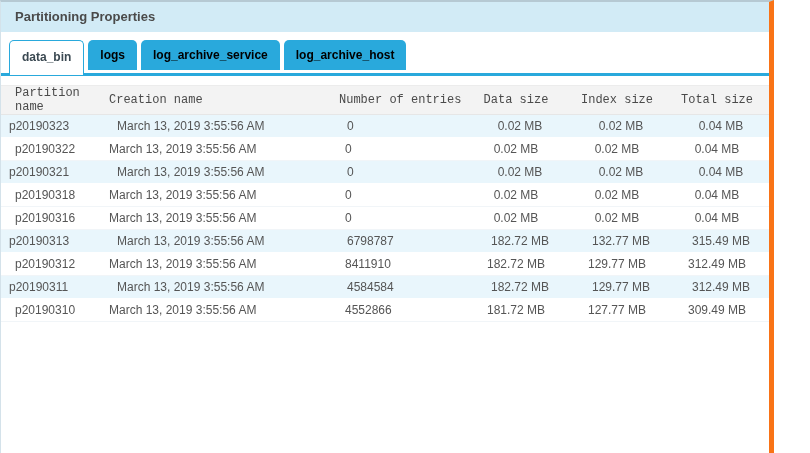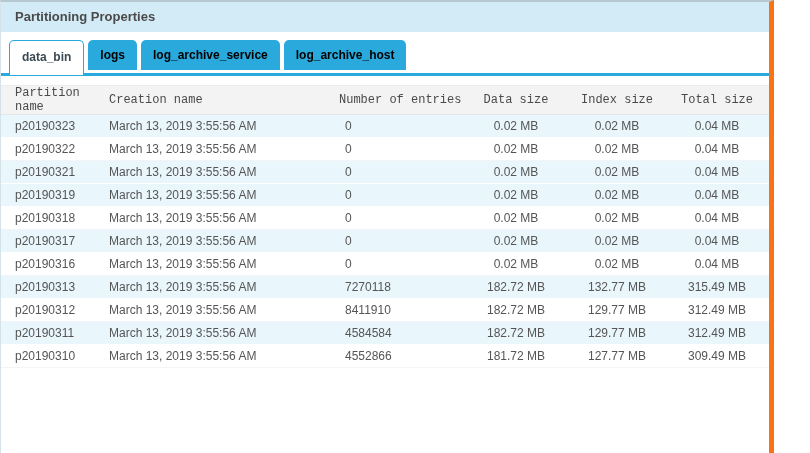--- a/index.html
+++ b/index.html
@@ -91,21 +91,21 @@
     font-family: Liberation Mono, monospace;
   }
   tbody td {
     height: 22px;
     color: #555555;
     padding: 0;
     border-bottom: 1px solid #f1f5f8;
     white-space: nowrap;
     overflow: hidden;
   }
-  tbody tr.alt td { background: #e9f6fc; border-bottom: 1px solid #ffffff; }
+  tbody tr.alt td { background: #e9f6fc; border-bottom: 1px solid #ffffff; padding-left: 8px; }
   th:nth-child(1), td:nth-child(1) { padding-left: 14px; }
   tbody td:nth-child(3) { padding-left: 6px; }
   th:nth-child(4), td:nth-child(4),
   th:nth-child(5), td:nth-child(5),
   th:nth-child(6), td:nth-child(6) { text-align: center; }
 </style>
 </head>
 <body>
 
 <div class="panel">
@@ -162,60 +162,42 @@
           </tr>
           <tr class="alt">
             <td>p20190321</td>
             <td>March 13, 2019 3:55:56 AM</td>
             <td>0</td>
             <td>0.02 MB</td>
             <td>0.02 MB</td>
             <td>0.04 MB</td>
             <td></td>
           </tr>
-          <tr class="alt">
-            <td>p20190319</td>
-            <td>March 13, 2019 3:55:56 AM</td>
-            <td>0</td>
-            <td>0.02 MB</td>
-            <td>0.02 MB</td>
-            <td>0.04 MB</td>
-            <td></td>
-          </tr>
           <tr>
             <td>p20190318</td>
             <td>March 13, 2019 3:55:56 AM</td>
             <td>0</td>
             <td>0.02 MB</td>
             <td>0.02 MB</td>
             <td>0.04 MB</td>
             <td></td>
           </tr>
-          <tr class="alt">
-            <td>p20190317</td>
-            <td>March 13, 2019 3:55:56 AM</td>
-            <td>0</td>
-            <td>0.02 MB</td>
-            <td>0.02 MB</td>
-            <td>0.04 MB</td>
-            <td></td>
-          </tr>
           <tr>
             <td>p20190316</td>
             <td>March 13, 2019 3:55:56 AM</td>
             <td>0</td>
             <td>0.02 MB</td>
             <td>0.02 MB</td>
             <td>0.04 MB</td>
             <td></td>
           </tr>
           <tr class="alt">
             <td>p20190313</td>
             <td>March 13, 2019 3:55:56 AM</td>
-            <td>7270118</td>
+            <td>6798787</td>
             <td>182.72 MB</td>
             <td>132.77 MB</td>
             <td>315.49 MB</td>
             <td></td>
           </tr>
           <tr>
             <td>p20190312</td>
             <td>March 13, 2019 3:55:56 AM</td>
             <td>8411910</td>
             <td>182.72 MB</td>

